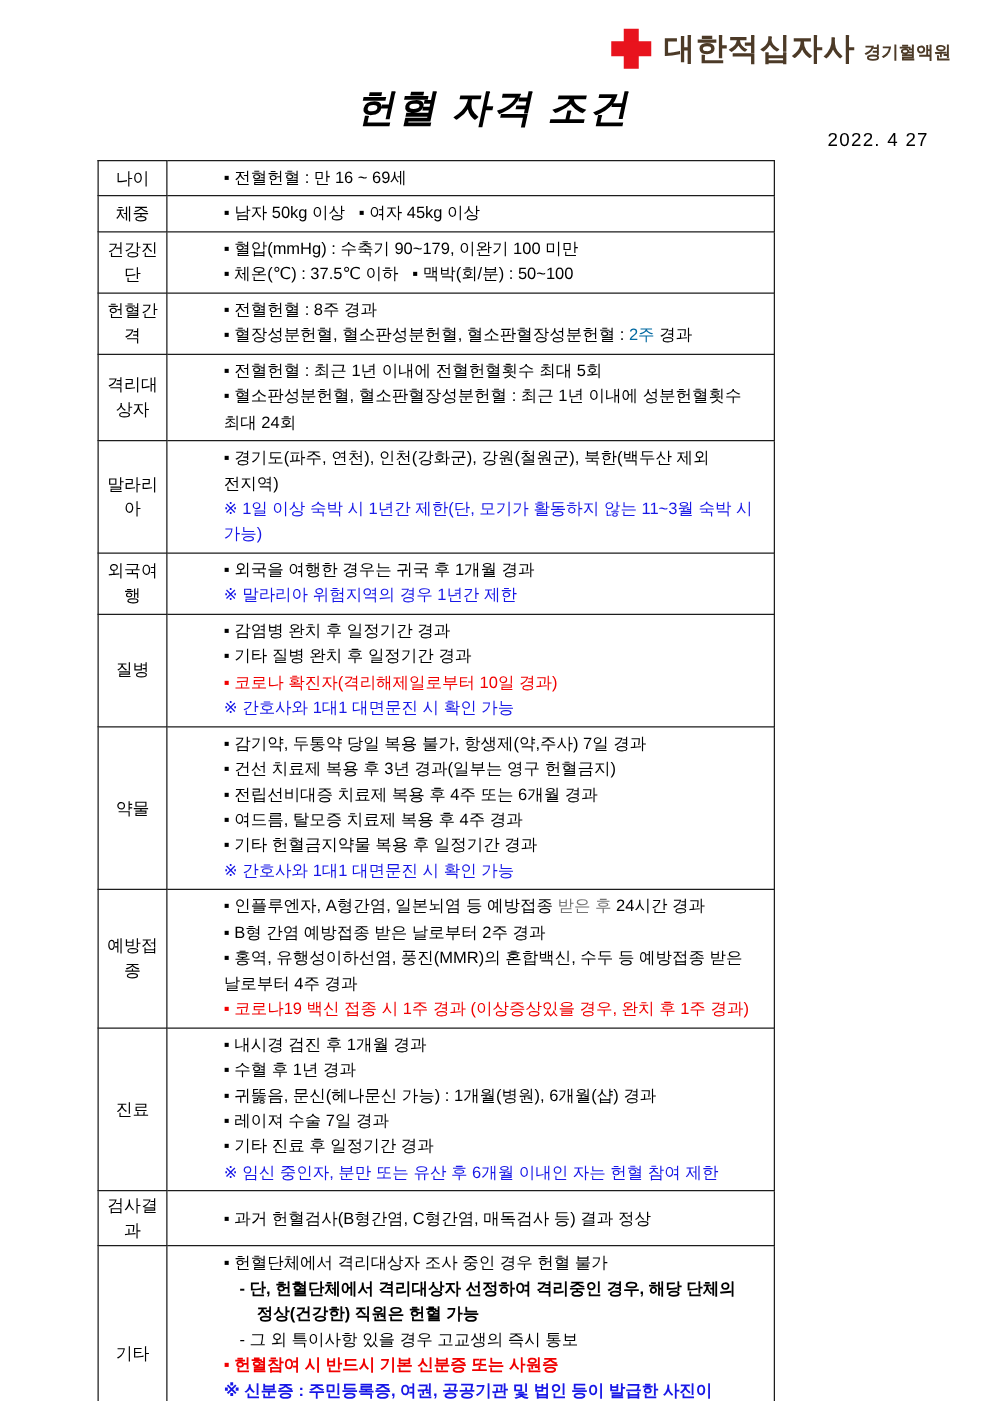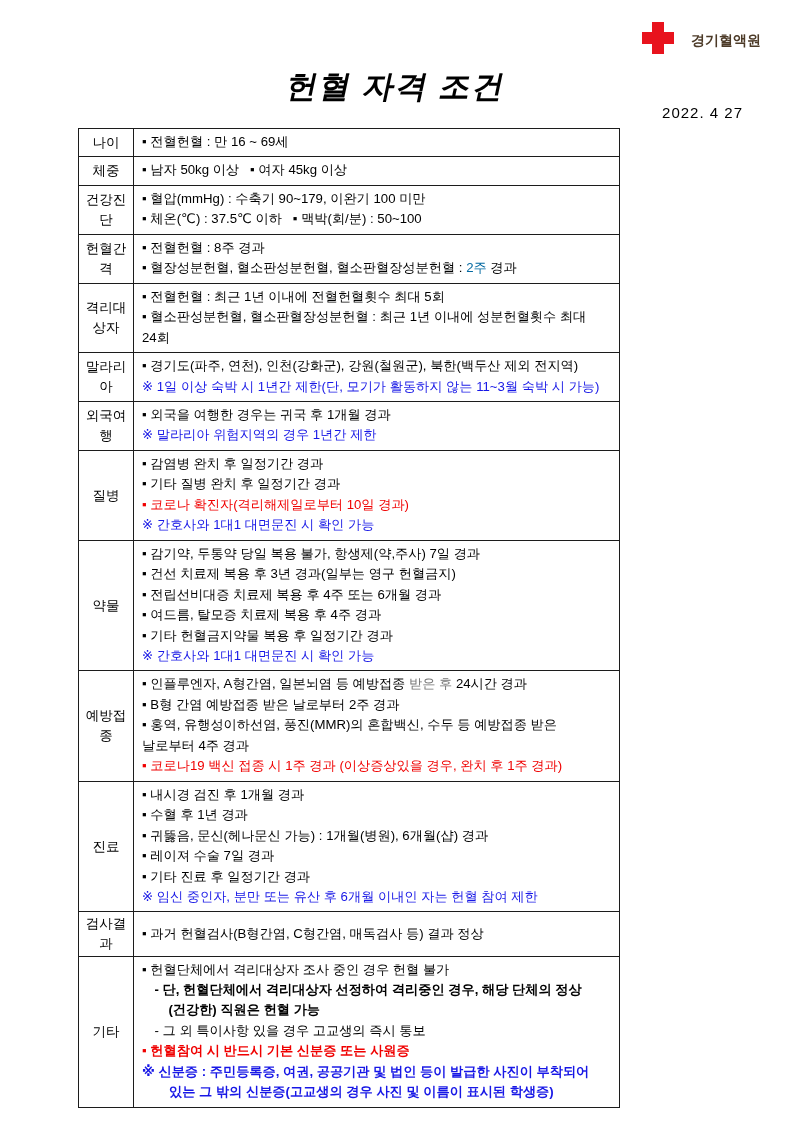--- a/index.html
+++ b/index.html
@@ -22,34 +22,35 @@
   .doc-title { display:inline-block; font-size:31px; font-weight:800; transform:skewX(-12deg); letter-spacing:2px; }
   .doc-date { position:absolute; top:104px; right:50px; font-size:15px; letter-spacing:1px; }
   
   table.criteria { position:absolute; top:128px; left:78px; width:542px; border-collapse:collapse; table-layout:fixed; }
   table.criteria td { border:1.7px solid #1c1c1c; }
   td.label-cell {
     width:46px; text-align:center; vertical-align:middle;
     font-size:13.5px; line-height:1.45; padding:2px 4px; word-break:break-all;
   }
   td.content-cell { font-size:13.2px; line-height:1.55; padding:3px 6px 4px 8px; vertical-align:middle; }
-  .line { white-space:pre-wrap; word-break:keep-all; }
+  .line { white-space:pre-wrap; word-break:keep-all;margin-left:37px; }
   .line.indent { padding-left:2em; text-indent:-1.05em; }
   .line.hang { padding-left:2.05em; text-indent:-2.05em; }
   .seg-b { font-weight:bold; }
   
   .footer-note { position:absolute; top:1044px; left:78px; font-size:14.5px; }
 </style>
 </head>
 <body>
 
 <div class="page">
 
   <div class="logo-block">
     <span class="cross-icon"></span>
+    <span class="org-name">대한적십자사</span>
     <span class="branch-name">경기혈액원</span>
   </div>
 
   <div class="title-wrap">
     <span class="doc-title">헌혈 자격 조건</span>
   </div>
 
   <div class="doc-date">2022. 4 27</div>
 
   <table class="criteria">

